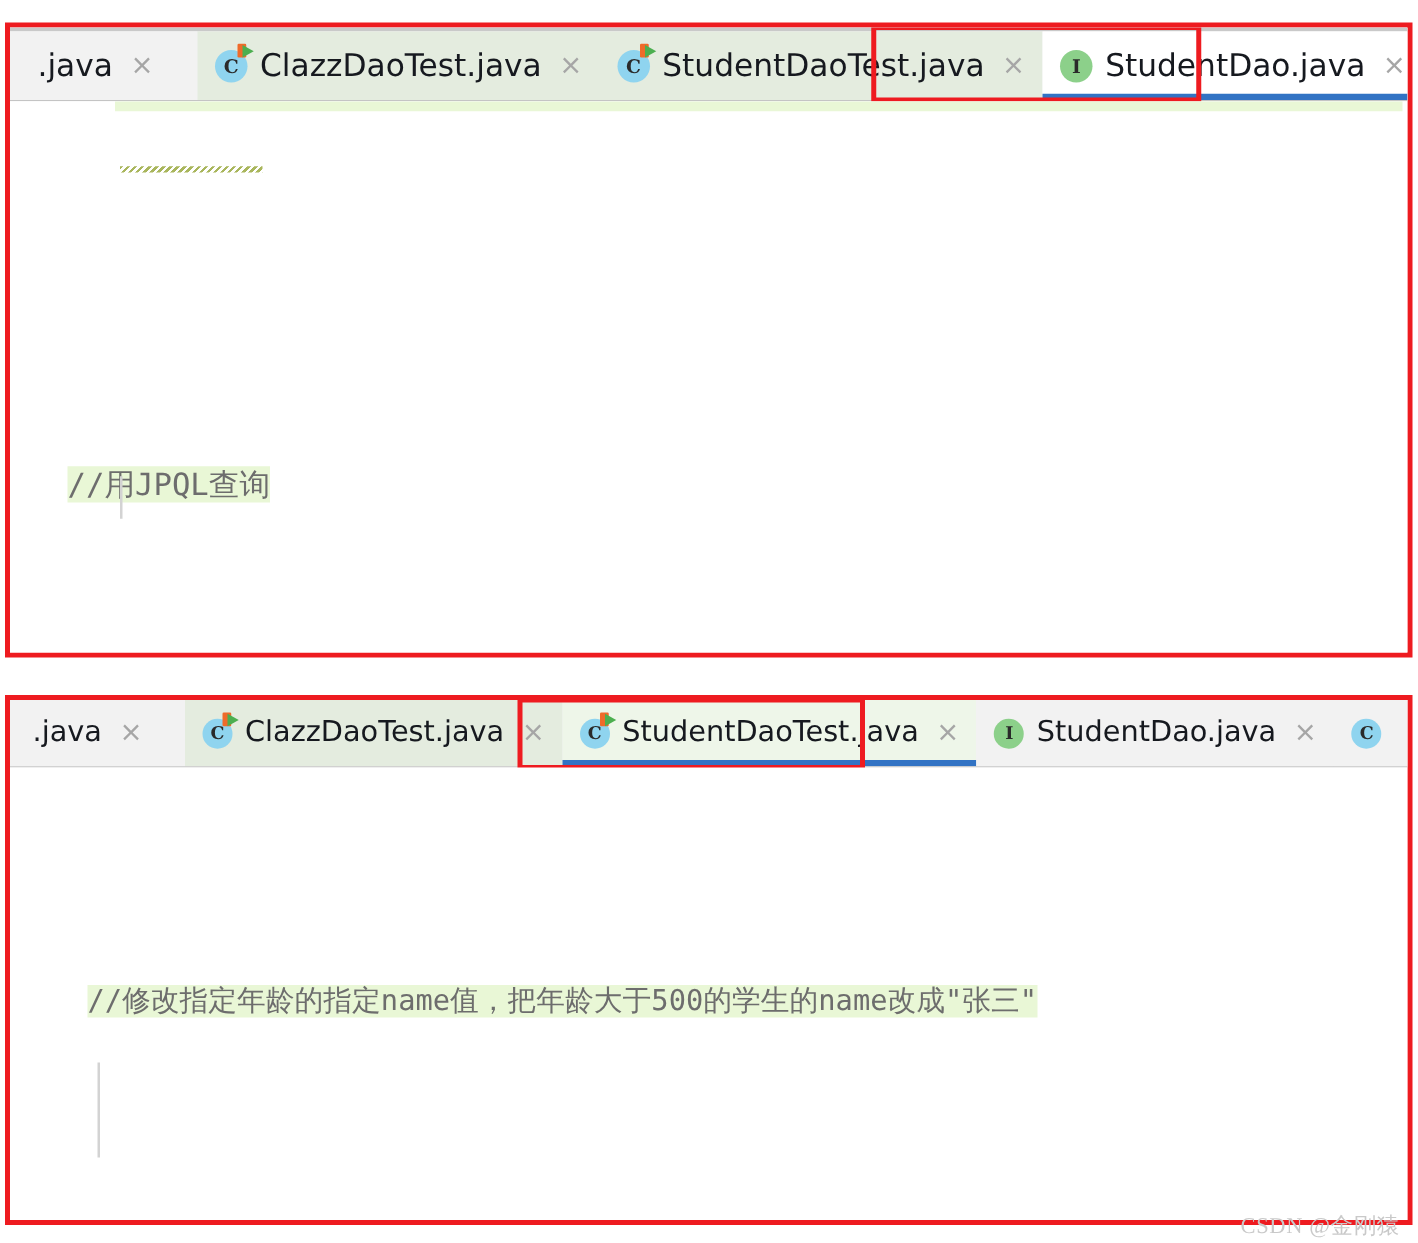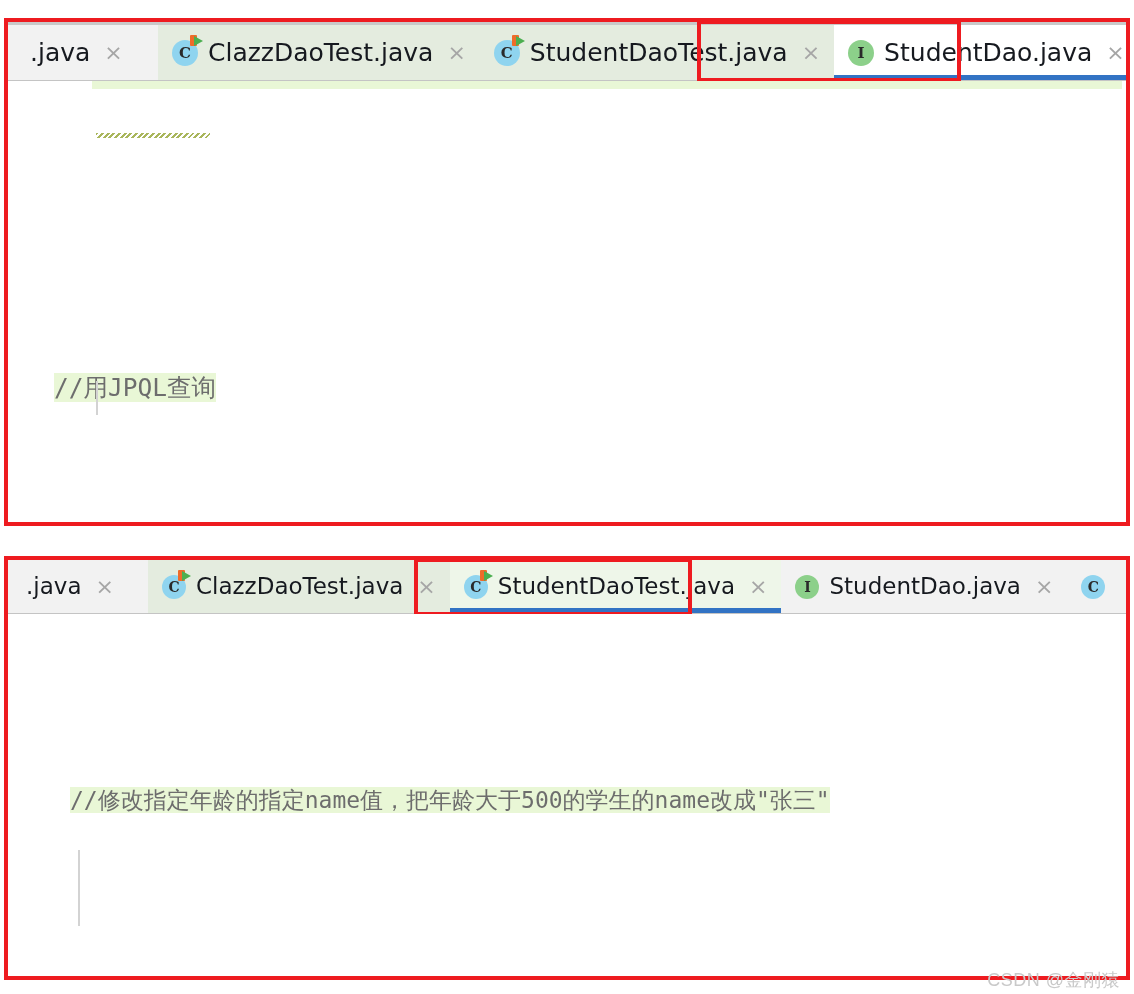--- a/index.html
+++ b/index.html
@@ -133,21 +133,21 @@
     opacity: .85;
   }
 
   
   #watermark {
     position: absolute;
     right: 14px;
     bottom: 2px;
     font-size: 18px;
     color: #c9c9c9;
-    font-family: Liberation Sans, sans-serif;
+    font-family: Liberation Serif, serif;
     letter-spacing: .5px;
     white-space: nowrap;
   }
 </style>
 </head>
 <body>
 
 <div id="root">
 
   <div class="panel" id="panel-top">

